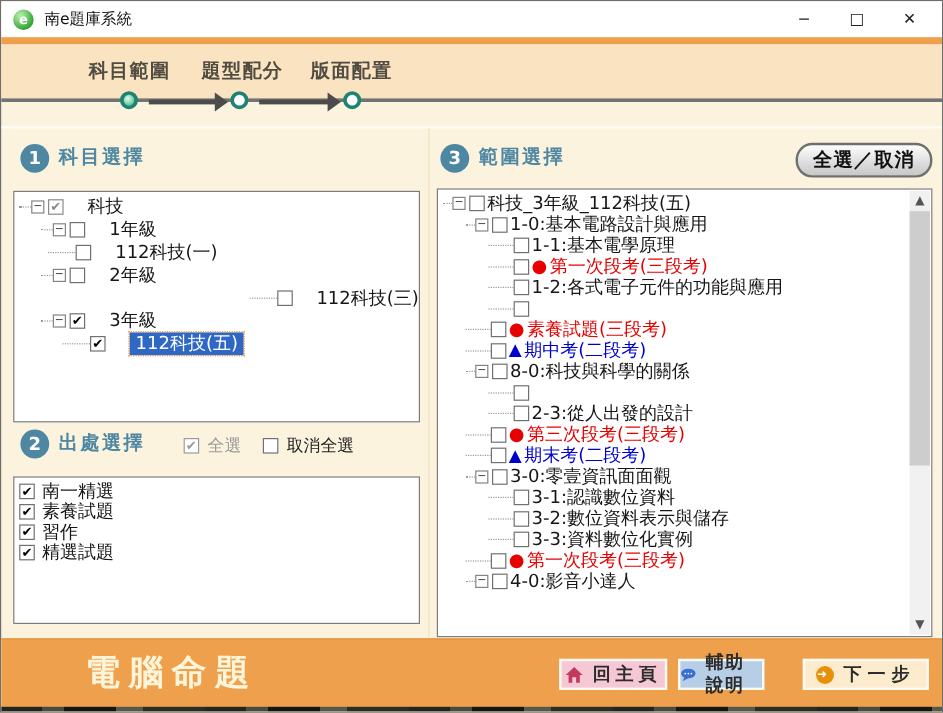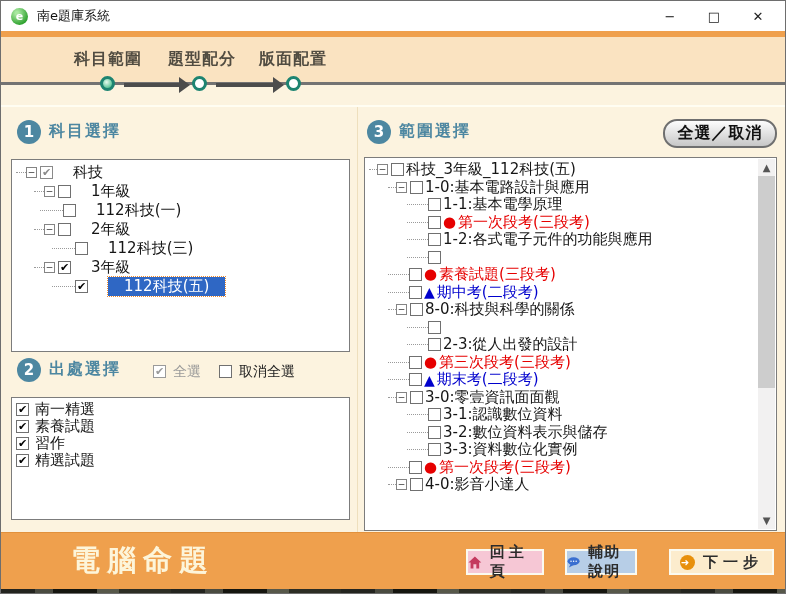--- a/index.html
+++ b/index.html
@@ -56,21 +56,21 @@
     display:flex;align-items:center;justify-content:center;font-size:11px;line-height:1;color:#000}
   .cbx.partial{color:#8a8a8a;border-color:#8a8a8a}
   .cbx.gray{color:#9a9a9a;border-color:#9a9a9a}
   .gap{flex:none}
   .marker{flex:none;line-height:1;margin-right:2px}
   .marker.red{color:var(--marker-red);font-size:15px}
   .marker.blue{color:var(--marker-blue);font-size:14px}
   .lbl{font-size:15px;color:#161616}
   .lbl.red{color:var(--marker-red)}
   .lbl.blue{color:var(--marker-blue)}
-  .lbl.sel{background:var(--selection);color:#fff;outline:1px dotted #ef8b2e;padding:0 16px}
+  .lbl.sel{background:var(--selection);color:#fff;outline:1px dotted #ef8b2e;padding:0 5px}
 
   
   .hdr-cb-label{position:absolute;font-size:14px;color:#222}
   .hdr-cb-label.gray{color:#9a9a9a}
 
   
   .pill{position:absolute;left:662px;top:118px;width:114px;height:29px;border-radius:14px;
     background:linear-gradient(#fdfdfd,#c7c7c7);border:2px solid #6f6f6f;
     display:flex;align-items:center;justify-content:center;font-size:16px;font-weight:bold;color:#111;
     letter-spacing:1px;cursor:default}
@@ -83,21 +83,21 @@
   .sthumb{width:17px;height:212px;background:#cdcdcd;flex:none}
   .sspace{flex:1}
 
   
   .footer{position:absolute;left:0;right:0;top:531px;height:59px;background:var(--orange);
     border-top:1px solid #e2913c}
   .brand{position:absolute;left:70px;top:540px;font-size:29px;font-weight:bold;color:#fdf5da;letter-spacing:7px}
   .fbtn{position:absolute;top:548px;height:26px;border:2px solid #fbfaf0;
     display:flex;align-items:center;justify-content:center;gap:8px;
     font-size:15px;font-weight:bold;color:#2c2c2c;cursor:default}
-  #btn-home{left:465px;width:78px;background:var(--btn-home);letter-spacing:4px}
+  #btn-home{left:465px;width:90px;background:var(--btn-home);letter-spacing:4px}
   #btn-help{left:564px;width:72px;background:var(--btn-help);letter-spacing:1px}
   #btn-next{left:668px;width:105px;background:var(--btn-next);letter-spacing:5px}
   .next-circle{width:15px;height:15px;border-radius:50%;background:#e8900c;color:#fff;flex:none;
     display:flex;align-items:center;justify-content:center;font-size:10px;font-weight:bold}
 
   .sliver{position:absolute;left:0;right:0;bottom:0;height:4px;
     background:repeating-linear-gradient(90deg,#23241f 0 34px,#4a4b40 34px 52px,#15160f 52px 96px,#57584a 96px 118px,#2c2d24 118px 170px)}
 </style>
 </head>
 <body>
@@ -153,21 +153,21 @@
         <span class="gap" style="width: 20px;"></span>
         <span class="lbl">112科技(一)</span>
       </div>
       <div class="trow" style="height: 19px; padding-left: 22px;">
         <span class="con" style="width: 10px;"></span>
         <span class="exp">−</span>
         <span class="cbx"></span>
         <span class="gap" style="width: 20px;"></span>
         <span class="lbl">2年級</span>
       </div>
-      <div class="trow" style="height: 19px; padding-left: 40px;">
+      <div class="trow" style="height: 19px; padding-left: 40px; justify-content: flex-end;">
         <span class="con" style="width: 23px;"></span>
         <span class="cbx"></span>
         <span class="gap" style="width: 20px;"></span>
         <span class="lbl">112科技(三)</span>
       </div>
       <div class="trow" style="height: 19px; padding-left: 22px;">
         <span class="con" style="width: 10px;"></span>
         <span class="exp">−</span>
         <span class="cbx">✔</span>
         <span class="gap" style="width: 20px;"></span>

